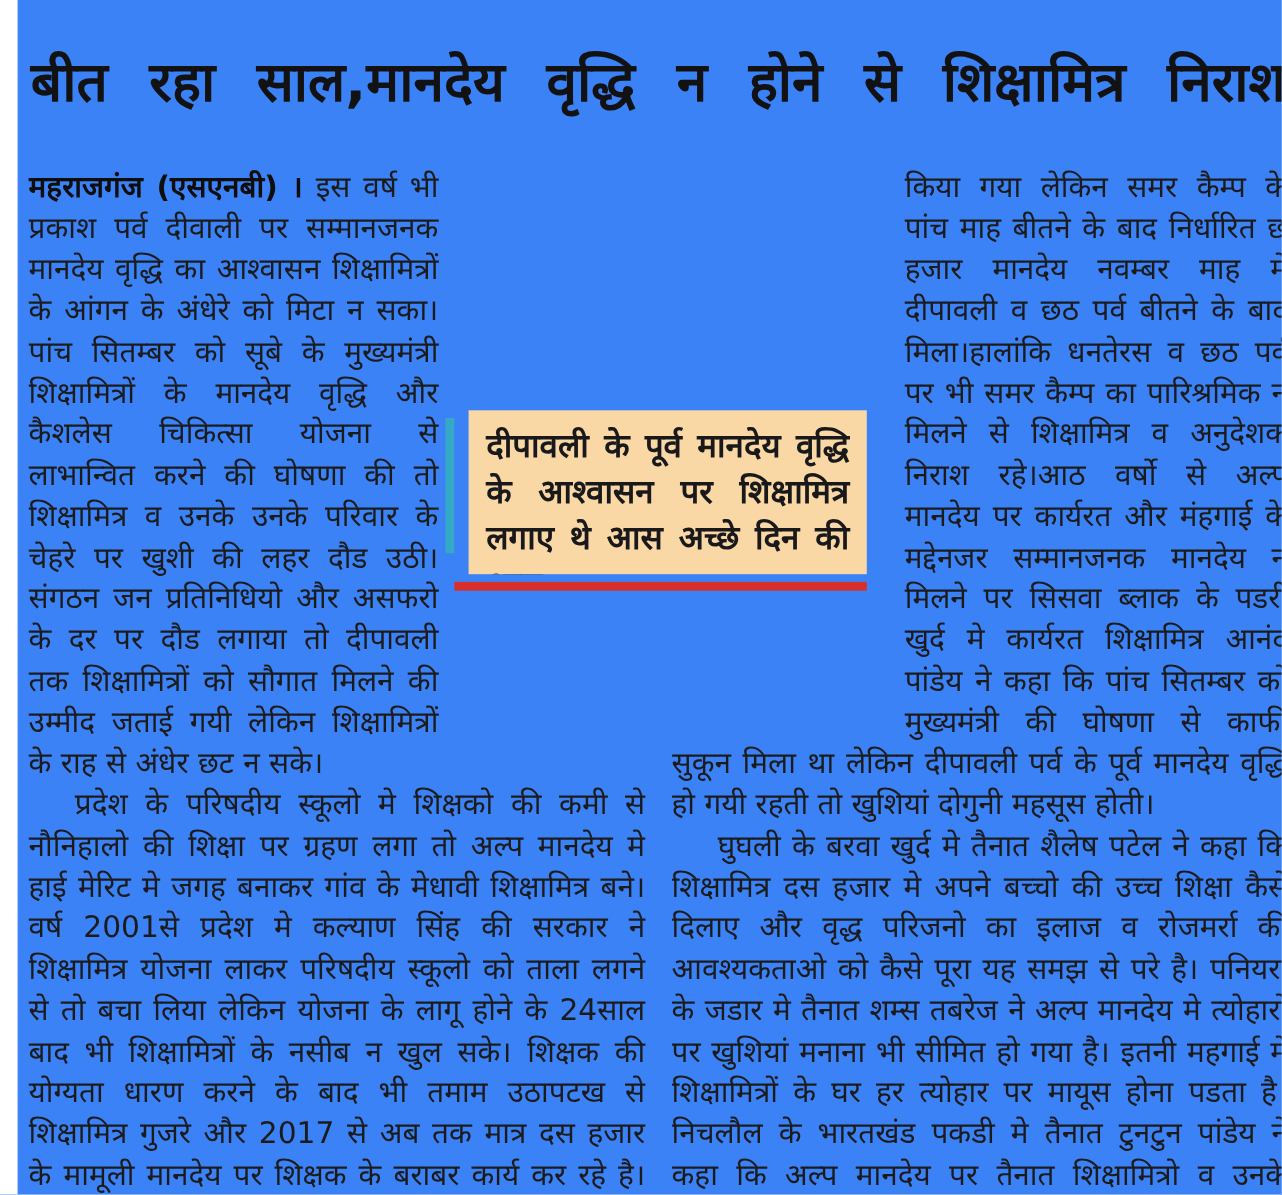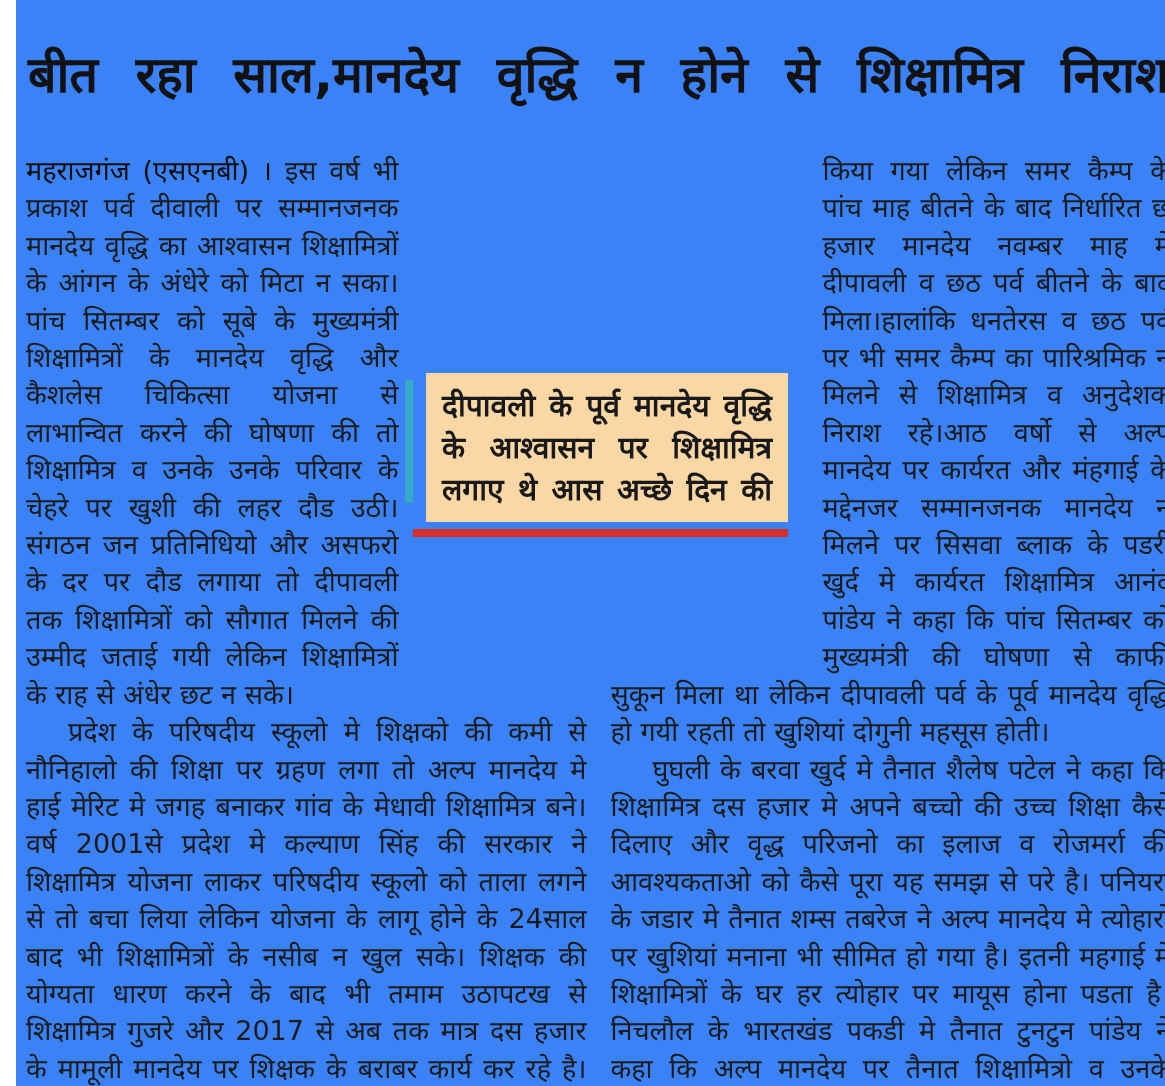--- a/index.html
+++ b/index.html
@@ -34,21 +34,21 @@
     flex: 1 1 0;
     min-width: 0;
     font-size: 27px;
     line-height: 37.4px;
     text-align: justify;
     overflow: hidden;
     height: 980px;
   }
   .col p { margin: 0; }
   .col p.indent { text-indent: 42px; }
-  .dateline { font-weight: 400; color: #0e0e0e; }
+  .dateline { font-weight: 700; color: #0e0e0e; }
   
   .wrap-spacer-right { float: right; width: 188px; height: 224px; margin-top: 264px; }
   .wrap-spacer-left  { float: left;  width: 212px; height: 224px; margin-top: 264px; }
   
   .callout { position: absolute; left: 389px; top: 373px; width: 386px; height: 168px; z-index: 5; }
   .callout-bar { position: absolute; left: 0; top: 7px; width: 8px; height: 123px; background: #35aac6; }
   .callout-box {
     position: absolute; left: 21px; top: 0; width: 362px; height: 149px;
     box-sizing: border-box; padding: 12px 16px 0 16px;
     background: #f9d8a6;

